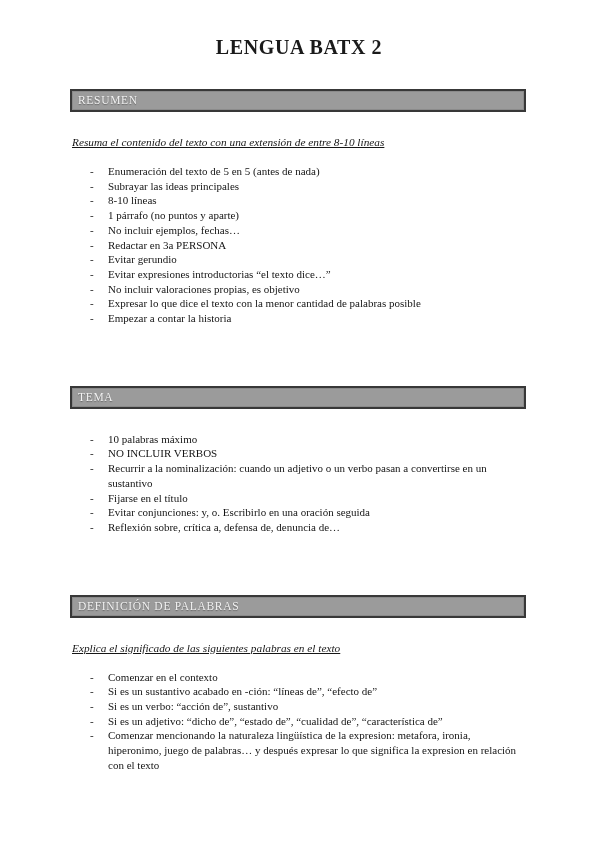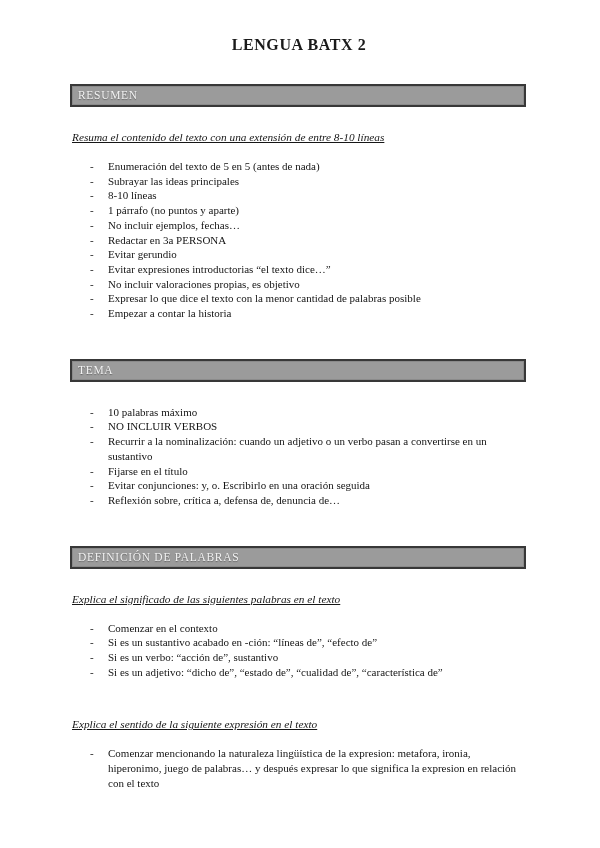--- a/index.html
+++ b/index.html
@@ -14,21 +14,21 @@
     height: 848px;
     background: #ffffff;
     font-family: "Liberation Serif", "DejaVu Serif", serif;
     color: #141414;
     box-sizing: border-box;
     padding: 36px 74px 0 72px;
   }
   .doc-title {
     margin: 0 0 30px 0;
     text-align: center;
-    font-size: 16px;
+    font-size: 20px;
     font-weight: bold;
     letter-spacing: 0.6px;
     color: #1a1a1a;
   }
   .section-bar {
     box-sizing: border-box;
     width: 456px;
     margin-left: -2px;
     height: 23px;
     background: #9b9b9b;
@@ -67,21 +67,21 @@
     width: 18px;
   }
   ul.bullets li .txt {
     flex: 1 1 auto;
     max-width: 415px;
   }
   .section {
     margin-top: 16px;
   }
   .section + .section {
-    margin-top: 38px;
+    margin-top: 60px;
   }
   .intro2 {
     margin-top: 38px;
   }
 </style>
 </head>
 <body>
 
 <div class="page">
 
@@ -188,21 +188,20 @@
         </li>
       <li>
           <span class="marker">-</span>
           <span class="txt">Si es un verbo: “acción de”, sustantivo</span>
         </li>
       <li>
           <span class="marker">-</span>
           <span class="txt">Si es un adjetivo: “dicho de”, “estado de”, “cualidad de”, “característica de”</span>
         </li>
     </ul>
-    <p class="intro intro2">Explica el sentido de la siguiente expresión en el texto</p>
     <ul class="bullets">
       <li>
           <span class="marker">-</span>
           <span class="txt">Comenzar mencionando la naturaleza lingüística de la expresion: metafora, ironia, hiperonimo, juego de palabras… y después expresar lo que significa la expresion en relación con el texto</span>
         </li>
     </ul>
   </div>
 
 </div>
 

